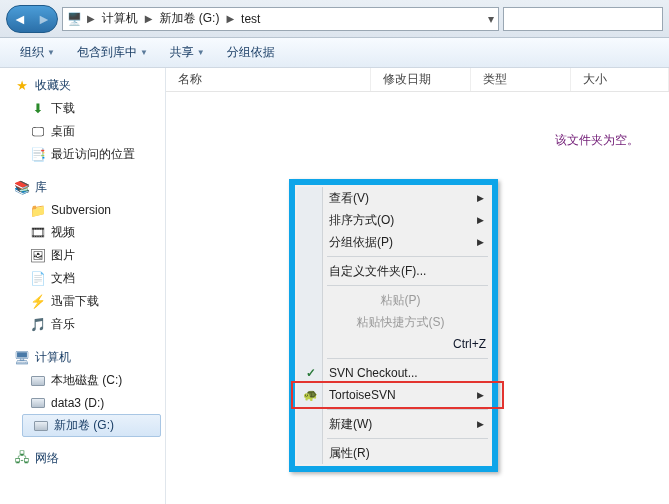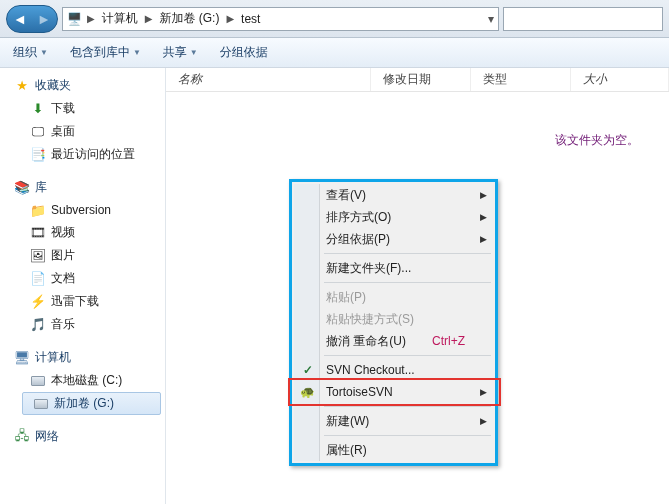--- a/index.html
+++ b/index.html
@@ -12,50 +12,50 @@
 .nav-pair { display: flex; align-items: center; background: linear-gradient(#4b9dd8, #2b6fa8); border-radius: 14px; padding: 1px; border: 1px solid #1f5a8a; }
 .nav-pair .nav-btn { border: none; width: 24px; height: 24px; background: transparent; }
 .addr-box { flex: 1; height: 24px; background: #fff; border: 1px solid #9aa7b3; display: flex; align-items: center; padding: 0 4px; gap: 2px; }
 .addr-icon { width: 16px; height: 16px; display: flex; align-items: center; justify-content: center; }
 .addr-sep { color: #555; padding: 0 2px; font-size: 10px; }
 .addr-part { padding: 2px 3px; color: #222; }
 .addr-drop { margin-left: auto; color: #555; }
 .search-box { width: 160px; height: 24px; background: #fff; border: 1px solid #9aa7b3; }
 
 
-.toolbar { height: 30px; background: linear-gradient(#f7fbff, #e4edf7); border-bottom: 1px solid #cfd8e2; display: flex; align-items: center; padding: 0 5px; gap: 6px; }
+.toolbar { height: 30px; background: linear-gradient(#f7fbff, #e4edf7); border-bottom: 1px solid #cfd8e2; display: flex; align-items: center; padding: 0 12px; gap: 6px; }
 .tool-item { padding: 3px 8px; color: #1a3e66; display: flex; align-items: center; gap: 3px; border-radius: 2px; }
 .tool-item .chev { font-size: 8px; color: #5a7a9a; }
 
 
 .main { display: flex; height: calc(504px - 38px - 30px); }
 .sidebar { width: 166px; background: #fff; border-right: 1px solid #e0e6ec; padding: 6px 0; overflow: hidden; }
 .sb-group { margin-bottom: 10px; }
 .sb-head { display: flex; align-items: center; gap: 5px; padding: 3px 8px 3px 14px; color: #1a3e66; }
 .sb-head.selected { background: linear-gradient(#e8f1fb, #d5e6f7); border: 1px solid #a8c6e4; border-radius: 2px; margin: 0 4px; padding: 2px 4px 2px 10px; }
 .sb-item { display: flex; align-items: center; gap: 5px; padding: 3px 8px 3px 30px; color: #222; }
 .sb-icon { width: 16px; height: 16px; display: flex; align-items: center; justify-content: center; font-size: 13px; }
 
 .content { flex: 1; display: flex; flex-direction: column; position: relative; }
 .col-head { height: 24px; border-bottom: 1px solid #e5e5e5; display: flex; align-items: center; color: #444; }
 .col-head > div { padding: 0 12px; border-right: 1px solid #eee; height: 100%; display: flex; align-items: center; }
-.col-name { width: 205px; font-style: italic; }
+.col-name { width: 205px; }
 .col-date { width: 100px; }
 .col-type { width: 100px; }
-.col-size { flex: 1; font-style: italic; }
+.col-size { flex: 1; }
 .empty-msg { text-align: right; padding: 40px 30px 0 0; color: #701a75; }
 
 
-.ctxmenu { position: absolute; left: 289px; top: 179px; width: 209px; background: #f0f0f0; border: 3px solid #0ea5e9; box-shadow: 2px 2px 4px rgba(0,0,0,.3); padding: 2px; }
+.ctxmenu { position: absolute; left: 289px; top: 179px; width: 209px; background: #f0f0f0; border: 6px solid #0ea5e9; box-shadow: 2px 2px 4px rgba(0,0,0,.3); padding: 2px; }
 .ctx-gutter { position: absolute; left: 2px; top: 2px; bottom: 2px; width: 26px; background: #e9edf1; border-right: 1px solid #d0d4d8; }
 .ctx-items { position: relative; }
 .ctx-item { height: 22px; display: flex; align-items: center; padding-left: 32px; padding-right: 18px; color: #222; position: relative; }
-.ctx-item.disabled { color: #9a9a9a; }
+.ctx-item.disabled { color: #9a9a9a; justify-content: center; }
 .ctx-item .arrow { position: absolute; right: 6px; font-size: 9px; color: #333; }
-.ctx-item .shortcut { position: absolute; right: 28px; color: #be185d; }
+.ctx-item .shortcut { position: absolute; right: 4px; color: #0f172a; }
 .ctx-item .micon { position: absolute; left: 6px; width: 16px; height: 16px; display: flex; align-items: center; justify-content: center; font-size: 12px; }
 .ctx-sep { height: 1px; background: #d0d4d8; margin: 3px 2px 3px 30px; }
 .ctx-highlight-box { position: absolute; border: 2px solid #e3342f; pointer-events: none; }
 .ico-drive { width: 14px; height: 10px; background: linear-gradient(#e8eef4, #b8c4d0); border: 1px solid #8a99a8; border-radius: 1px; }
 .ico-star { color: #f5b301; }
 .ico-lib { color: #6aa6de; }
 .ico-pc { color: #4a7aa8; }
 .ico-net { color: #3a8a4a; }
 .ico-down { color: #2b8a2b; }
 .ico-svn { color: #2b7a3a; font-weight: bold; }
@@ -155,20 +155,26 @@
       <div class="sb-head">
           <span class="sb-icon ico-pc">🖥</span>
           <span>计算机</span>
         </div>
       <div class="sb-item">
           <span class="sb-icon">
             <span class="ico-drive"></span>
           </span>
           <span>本地磁盘 (C:)</span>
         </div>
+      <div class="sb-item">
+          <span class="sb-icon">
+            <span class="ico-drive"></span>
+          </span>
+          <span>data3 (D:)</span>
+        </div>
       <div class="sb-head selected" style="margin-left:22px">
           <span class="sb-icon">
             <span class="ico-drive"></span>
           </span>
           <span>新加卷 (G:)</span>
         </div>
     </div>
     <div class="sb-group">
       <div class="sb-head">
           <span class="sb-icon ico-net">🖧</span>
@@ -206,31 +212,30 @@
     <div class="ctx-item">
         <span>排序方式(O)</span>
         <span class="arrow">▶</span>
       </div>
     <div class="ctx-item">
         <span>分组依据(P)</span>
         <span class="arrow">▶</span>
       </div>
     <div class="ctx-sep"></div>
     <div class="ctx-item">
-        <span>新建文件夹(F)...</span>
+        <span>自定义文件夹(F)...</span>
       </div>
     <div class="ctx-sep"></div>
     <div class="ctx-item disabled">
         <span>粘贴(P)</span>
       </div>
     <div class="ctx-item disabled">
         <span>粘贴快捷方式(S)</span>
       </div>
     <div class="ctx-item">
-        <span>撤消 重命名(U)</span>
         <span class="shortcut">Ctrl+Z</span>
       </div>
     <div class="ctx-sep"></div>
     <div class="ctx-item">
         <span class="micon ico-svn">✓</span>
         <span>SVN Checkout...</span>
       </div>
     <div class="ctx-item">
         <span class="micon ico-tort">🐢</span>
         <span>TortoiseSVN</span>

